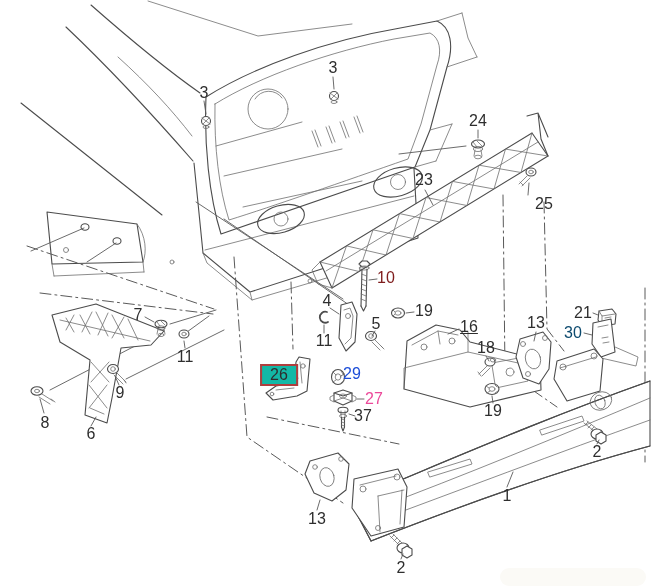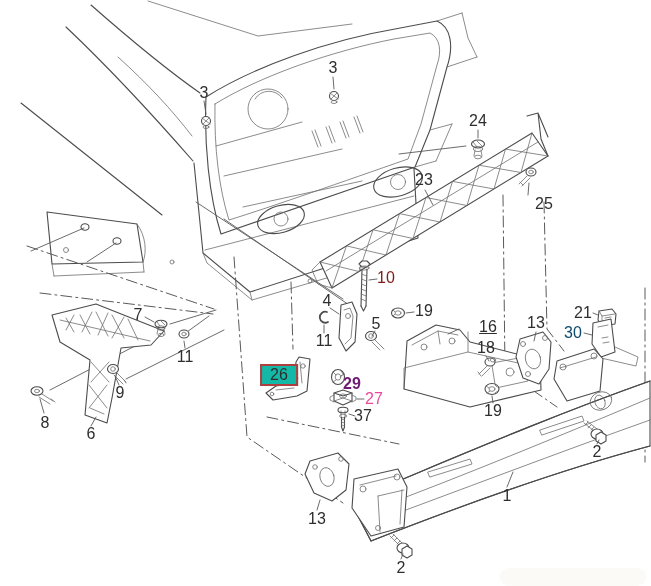--- a/index.html
+++ b/index.html
@@ -317,30 +317,30 @@
 <div class="callout-layer">
       <span class="callout" style="left: 204px; top: 93px; color: rgb(46, 46, 46);">3</span>
       <span class="callout" style="left: 333px; top: 68px; color: rgb(46, 46, 46);">3</span>
       <span class="callout" style="left: 478px; top: 121px; color: rgb(46, 46, 46);">24</span>
       <span class="callout" style="left: 424px; top: 180px; color: rgb(46, 46, 46);">23</span>
       <span class="callout" style="left: 544px; top: 204px; color: rgb(46, 46, 46);">25</span>
       <span class="callout" style="left: 386px; top: 278px; color: #7f1d1d;">10</span>
       <span class="callout" style="left: 327px; top: 301px; color: rgb(46, 46, 46);">4</span>
       <span class="callout" style="left: 424px; top: 311px; color: rgb(46, 46, 46);">19</span>
       <span class="callout" style="left: 376px; top: 324px; color: rgb(46, 46, 46);">5</span>
-      <span class="callout" style="left: 488px; top: 327px; color: rgb(46, 46, 46); text-decoration: underline;">16</span>
+      <span class="callout" style="left: 469px; top: 327px; color: rgb(46, 46, 46); text-decoration: underline;">16</span>
       <span class="callout" style="left: 324px; top: 341px; color: rgb(46, 46, 46);">11</span>
       <span class="callout" style="left: 536px; top: 323px; color: rgb(46, 46, 46);">13</span>
       <span class="callout" style="left: 583px; top: 313px; color: rgb(46, 46, 46);">21</span>
       <span class="callout" style="left: 573px; top: 333px; color: #0c4a6e;">30</span>
       <span class="callout" style="left: 138px; top: 315px; color: rgb(46, 46, 46);">7</span>
       <span class="callout" style="left: 486px; top: 348px; color: rgb(46, 46, 46);">18</span>
       <span class="callout" style="left: 185px; top: 357px; color: rgb(46, 46, 46);">11</span>
       <span class="callout highlighted" style="left: 279px; top: 375px; color: rgb(46, 46, 46);">26</span>
-      <span class="callout" style="left: 352px; top: 384px; color: #701a75; font-weight: bold;">29</span>
+      <span class="callout" style="left: 352px; top: 374px; color: #1d4ed8;">29</span>
       <span class="callout" style="left: 120px; top: 393px; color: rgb(46, 46, 46);">9</span>
       <span class="callout" style="left: 374px; top: 399px; color: #ec4899;">27</span>
       <span class="callout" style="left: 493px; top: 411px; color: rgb(46, 46, 46); text-align: right;">19</span>
       <span class="callout" style="left: 363px; top: 416px; color: rgb(46, 46, 46);">37</span>
       <span class="callout" style="left: 45px; top: 423px; color: rgb(46, 46, 46);">8</span>
       <span class="callout" style="left: 91px; top: 434px; color: rgb(46, 46, 46);">6</span>
       <span class="callout" style="left: 597px; top: 452px; color: rgb(46, 46, 46);">2</span>
       <span class="callout" style="left: 507px; top: 496px; color: rgb(46, 46, 46);">1</span>
       <span class="callout" style="left: 317px; top: 519px; color: rgb(46, 46, 46);">13</span>
       <span class="callout" style="left: 401px; top: 568px; color: rgb(46, 46, 46);">2</span>

